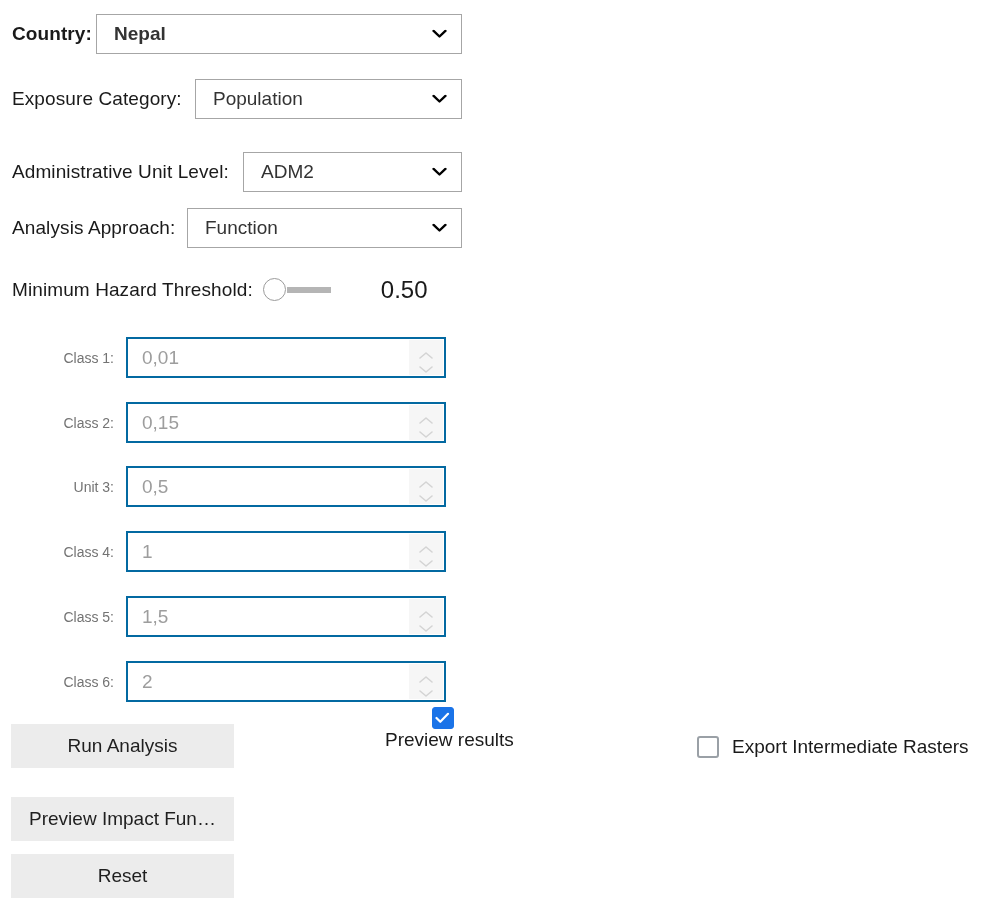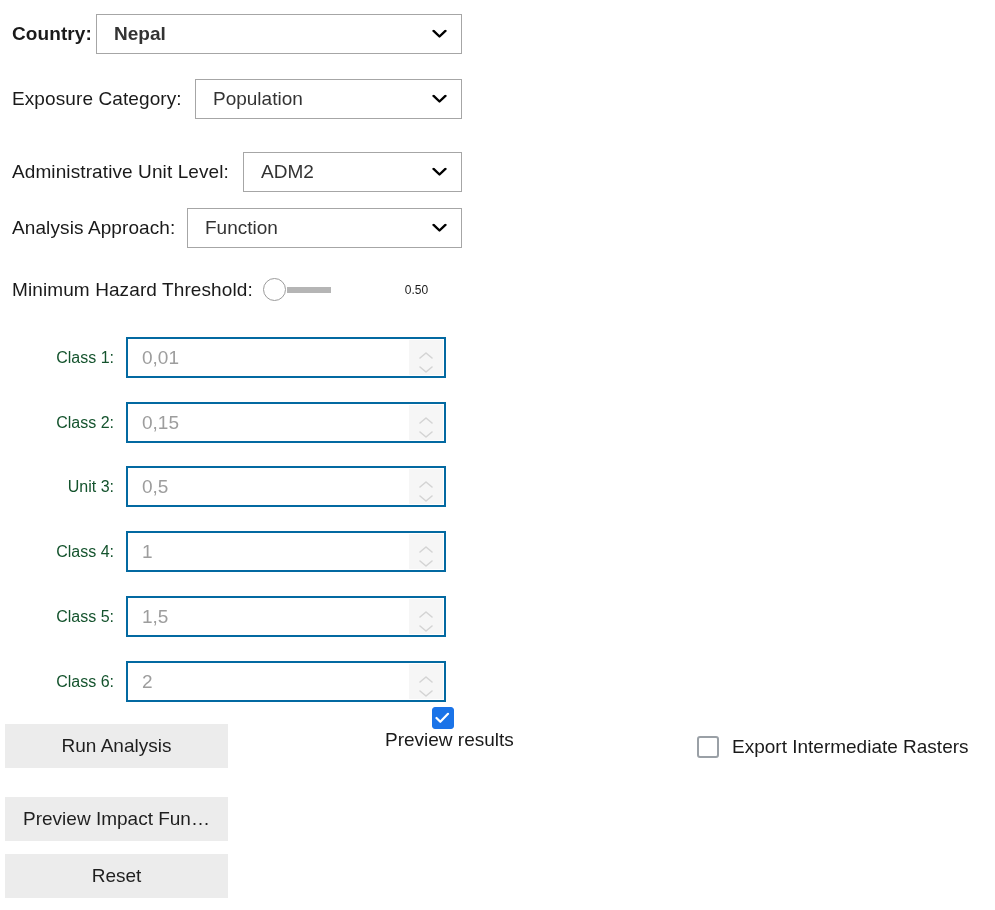--- a/index.html
+++ b/index.html
@@ -106,38 +106,38 @@
     left: 0px;
     top: 1px;
     width: 23px;
     height: 23px;
     border-radius: 50%;
     background: #ffffff;
     border: 1px solid #9b9b9b;
     box-sizing: border-box;
   }
   .slider-value {
-    font-size: 12px;
+    font-size: 24px;
     color: #1a1a1a;
-    margin-left: 72px;
+    margin-left: 48px;
     flex: 0 0 auto;
   }
 
   
   .class-row {
     position: absolute;
     left: 0;
     width: 995px;
     height: 41px;
     display: flex;
     align-items: center;
   }
   .class-label {
-    font-size: 16px;
-    color: #14532d;
+    font-size: 14px;
+    color: #737373;
     width: 126px;
     text-align: right;
     padding-right: 12px;
     box-sizing: border-box;
     white-space: nowrap;
   }
   .spin-wrap {
     position: relative;
     width: 320px;
     height: 41px;
@@ -169,21 +169,21 @@
   .spin-buttons .arrow {
     width: 16px;
     height: 9px;
     display: block;
   }
   .spin-buttons .arrow.up { margin-bottom: 5px; }
 
   
   .btn {
     position: absolute;
-    left: 5px;
+    left: 11px;
     width: 223px;
     height: 44px;
     background: #ececec;
     border: none;
     color: #1f1f1f;
     font-size: 19px;
     font-family: "Liberation Sans", sans-serif;
     display: flex;
     align-items: center;
     justify-content: center;

